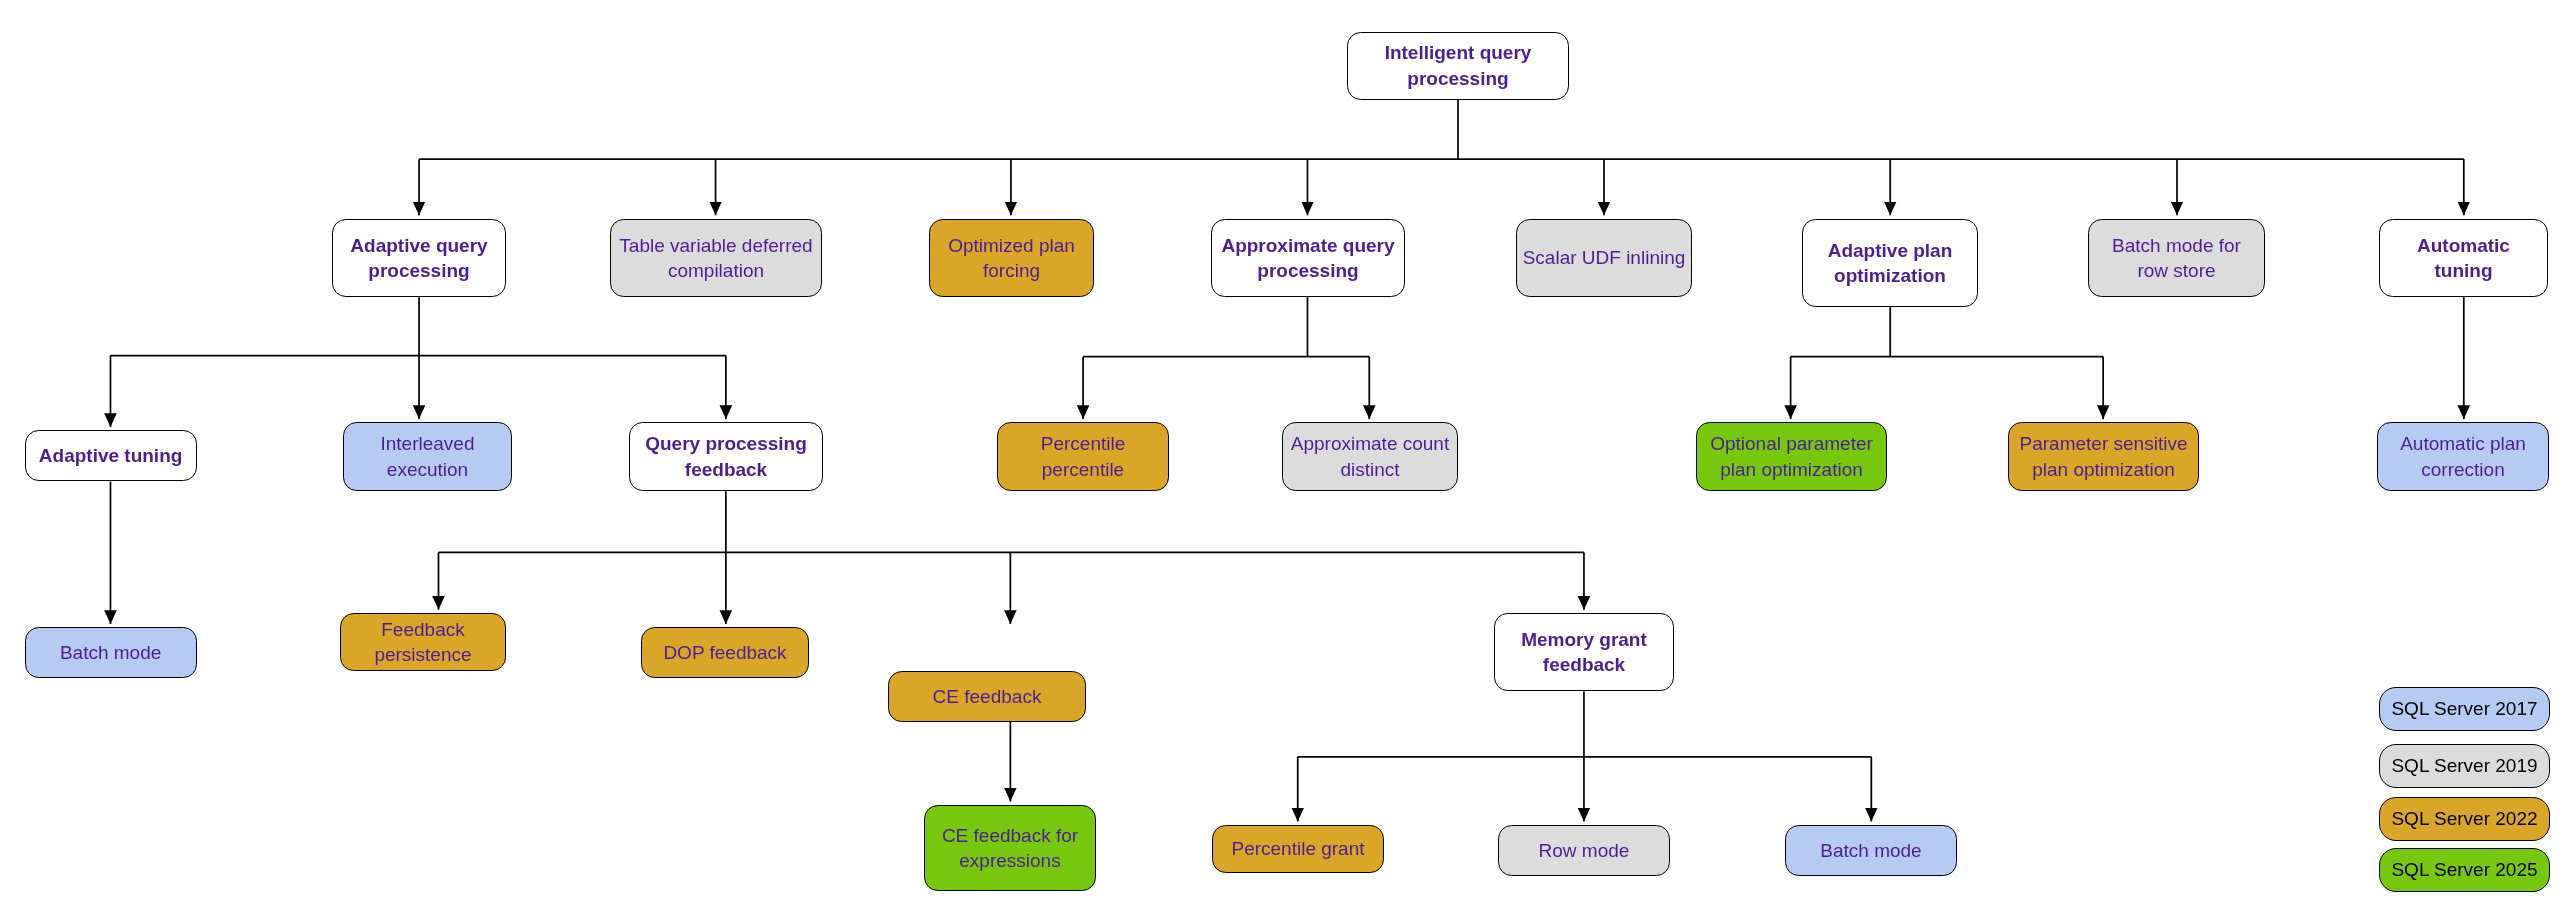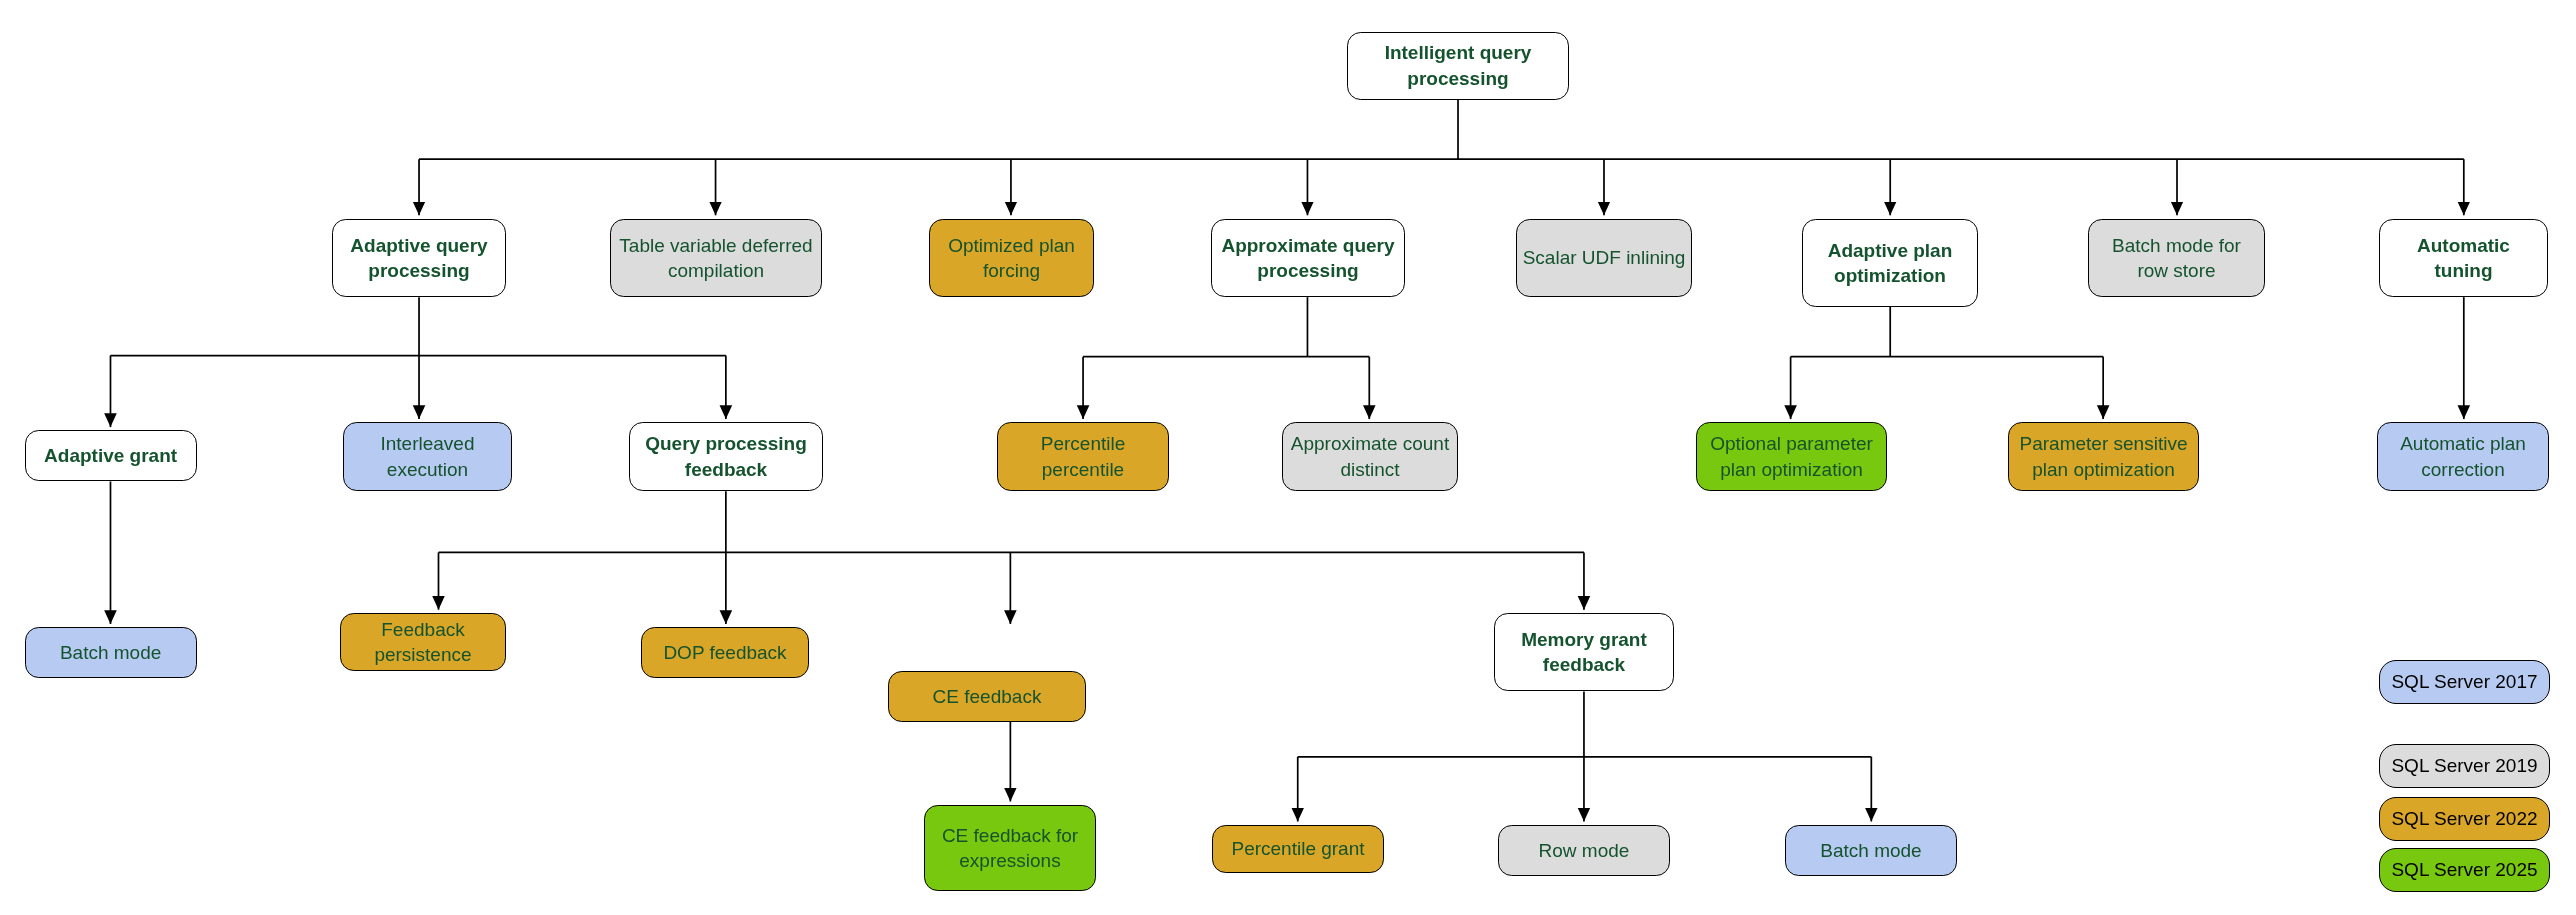--- a/index.html
+++ b/index.html
@@ -11,21 +11,21 @@
     overflow:hidden;
   }
   #wires{position:absolute;left:0;top:0;width:2576px;height:916px;}
   .node{
     position:absolute;
     display:flex;align-items:center;justify-content:center;
     text-align:center;
     border:1.7px solid #000000;
     border-radius:13.7px;
     background:#ffffff;
-    color:#14532d;
+    color:#4c1d95;
     font-size:19px;line-height:1.34;
     padding:0 5.7px;box-sizing:border-box;
   }
   .cat{font-weight:bold;}
   .v2017{background:#B7CBF2;}
   .v2019{background:#DCDCDC;}
   .v2022{background:#DAA628;}
   .v2025{background:#77C80E;}
   .legend-pill{
     position:absolute;
@@ -101,39 +101,39 @@
 
   <div class="node cat" style="left:332px;top:219px;width:174px;height:78px;">Adaptive query processing</div>
   <div class="node v2019" style="left:610px;top:219px;width:212px;height:78px;">Table variable deferred compilation</div>
   <div class="node v2022" style="left:929px;top:219px;width:165px;height:78px;">Optimized plan forcing</div>
   <div class="node cat" style="left:1211px;top:219px;width:194px;height:78px;">Approximate query processing</div>
   <div class="node v2019" style="left:1516px;top:219px;width:176px;height:78px;">Scalar UDF inlining</div>
   <div class="node cat" style="left:1802px;top:219px;width:176px;height:88px;">Adaptive plan optimization</div>
   <div class="node v2019" style="left:2088px;top:219px;width:177px;height:78px;">Batch mode for row store</div>
   <div class="node cat" style="left:2379px;top:219px;width:169px;height:78px;">Automatic tuning</div>
 
-  <div class="node cat" style="left:24.6px;top:430px;width:172px;height:51px;">Adaptive grant</div>
+  <div class="node cat" style="left:24.6px;top:430px;width:172px;height:51px;">Adaptive tuning</div>
   <div class="node v2017" style="left:335px;top:422px;width:169px;height:69px;margin-left:8px;">Interleaved execution</div>
   <div class="node cat" style="left:629px;top:422px;width:194px;height:69px;">Query processing feedback</div>
   <div class="node v2022" style="left:997px;top:422px;width:172px;height:69px;">Percentile percentile</div>
   <div class="node v2019" style="left:1282px;top:422px;width:176px;height:69px;">Approximate count distinct</div>
   <div class="node v2025" style="left:1696px;top:422px;width:191px;height:69px;">Optional parameter plan optimization</div>
   <div class="node v2022" style="left:2008px;top:422px;width:191px;height:69px;">Parameter sensitive plan optimization</div>
   <div class="node v2017" style="left:2377px;top:422px;width:172px;height:69px;">Automatic plan correction</div>
 
   <div class="node v2017" style="left:24.6px;top:627px;width:172px;height:51px;">Batch mode</div>
   <div class="node v2022" style="left:340px;top:613px;width:166px;height:58px;">Feedback persistence</div>
   <div class="node v2022" style="left:641px;top:627px;width:168px;height:51px;">DOP feedback</div>
   <div class="node v2022" style="left:888px;top:627px;width:198px;height:51px;margin-top:44px;">CE feedback</div>
   <div class="node cat" style="left:1494px;top:613px;width:180px;height:78px;">Memory grant feedback</div>
 
   <div class="node v2025" style="left:924px;top:805px;width:172px;height:86px;">CE feedback for expressions</div>
   <div class="node v2022" style="left:1212px;top:825px;width:172px;height:48px;">Percentile grant</div>
   <div class="node v2019" style="left:1498px;top:825px;width:172px;height:51px;">Row mode</div>
   <div class="node v2017" style="left:1785px;top:825px;width:172px;height:51px;">Batch mode</div>
 
-  <div class="legend-pill v2017" style="top:660px;text-align:center;">SQL Server 2017</div>
+  <div class="legend-pill v2017" style="top:687px;text-align:center;">SQL Server 2017</div>
   <div class="legend-pill v2019" style="top:744px;">SQL Server 2019</div>
   <div class="legend-pill v2022" style="top:797px;">SQL Server 2022</div>
   <div class="legend-pill v2025" style="top:848px;">SQL Server 2025</div>
 
 </div>
 
 
 </body></html>

